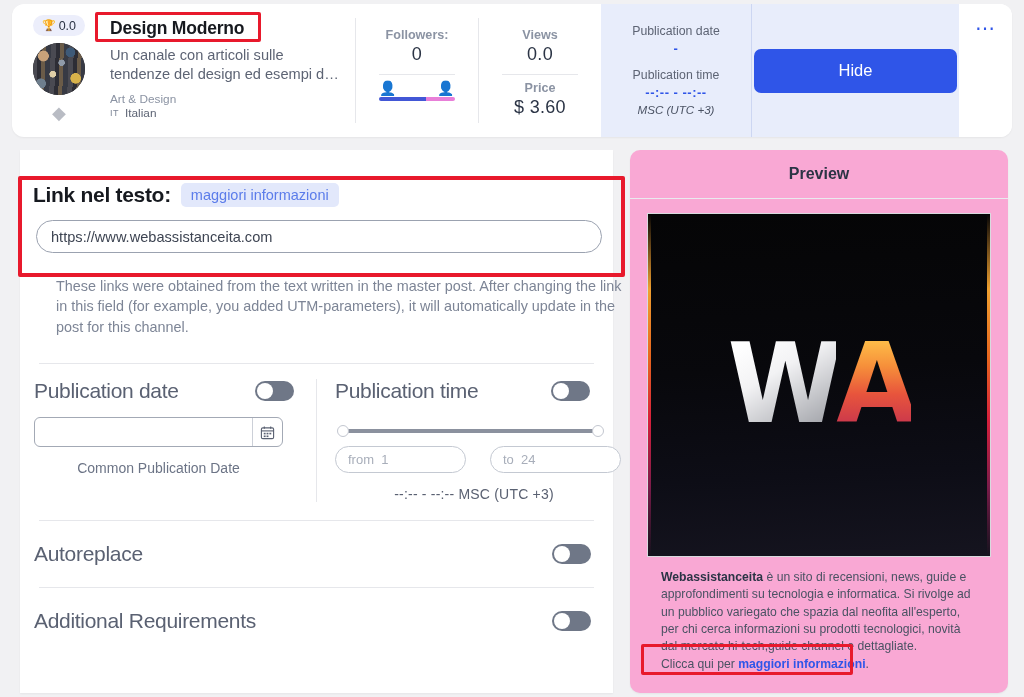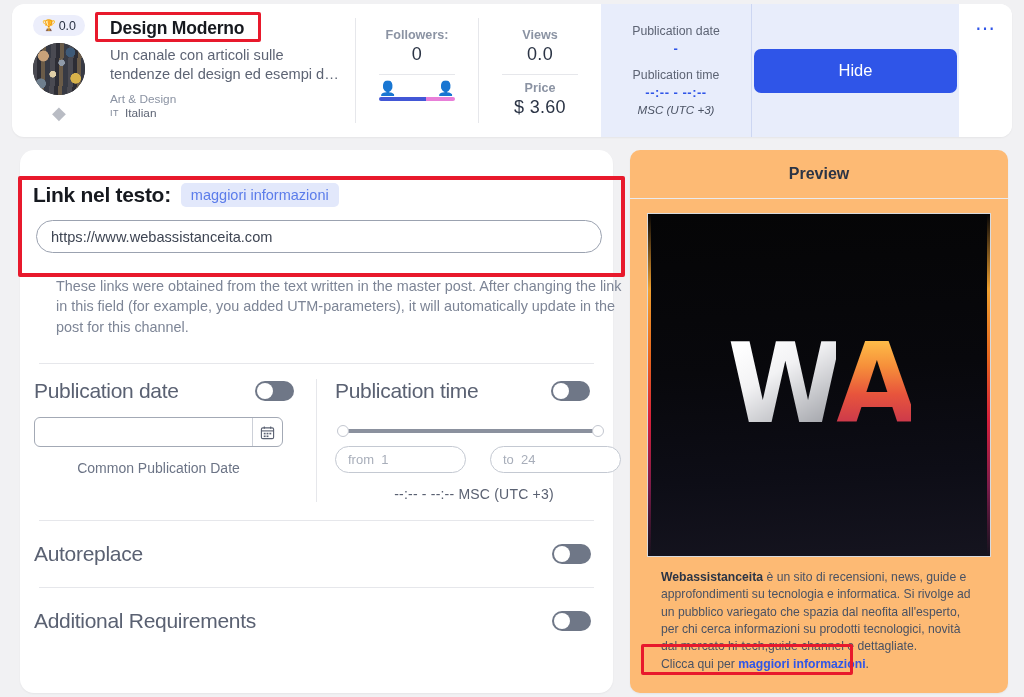--- a/index.html
+++ b/index.html
@@ -116,21 +116,21 @@
   .dots-col {
     width: 53px; background: #fff; display: flex;
     justify-content: center; padding-top: 18px;
   }
   .dots { color: #2f55e8; font-size: 20px; letter-spacing: 1px; line-height: .6; cursor: pointer; }
 
   
   .left-card {
     position: absolute; left: 20px; top: 150px;
     width: 593px; height: 543px;
-    background: #fff; border-radius: 14px;
+    background: #fff; border-radius: 0;
     box-shadow: 0 1px 2px rgba(0,0,0,.05);
   }
   .hl-link {
     position: absolute; left: 18px; top: 176px;
     width: 607px; height: 101px;
     border: 4px solid #e8192c; border-radius: 2px;
     pointer-events: none; z-index: 5;
   }
   .link-row { display: flex; align-items: center; gap: 10px; padding: 33px 0 0 13px; }
   .link-title { font-size: 21px; font-weight: bold; color: #16191f; letter-spacing: -.3px; }
@@ -198,21 +198,21 @@
   .row-toggle {
     display: flex; align-items: center; justify-content: space-between;
     padding: 0 22px 0 14px; height: 66px;
   }
   .row-toggle .rt-label { font-size: 21px; color: #5a6172; letter-spacing: -.3px; }
 
   
   .right-card {
     position: absolute; left: 630px; top: 150px;
     width: 378px; height: 543px;
-    background: #fdba74; border-radius: 10px;
+    background: #f9a8d4; border-radius: 10px;
     box-shadow: 0 1px 2px rgba(0,0,0,.05);
   }
   .preview-head {
     height: 49px; display: flex; align-items: center; justify-content: center;
     border-bottom: 1px solid #e9eaee;
     font-size: 16px; font-weight: bold; color: #2b3445;
   }
   .preview-body { padding: 14px 17px 0; }
   .preview-img {
     width: 344px; height: 344px; position: relative;

